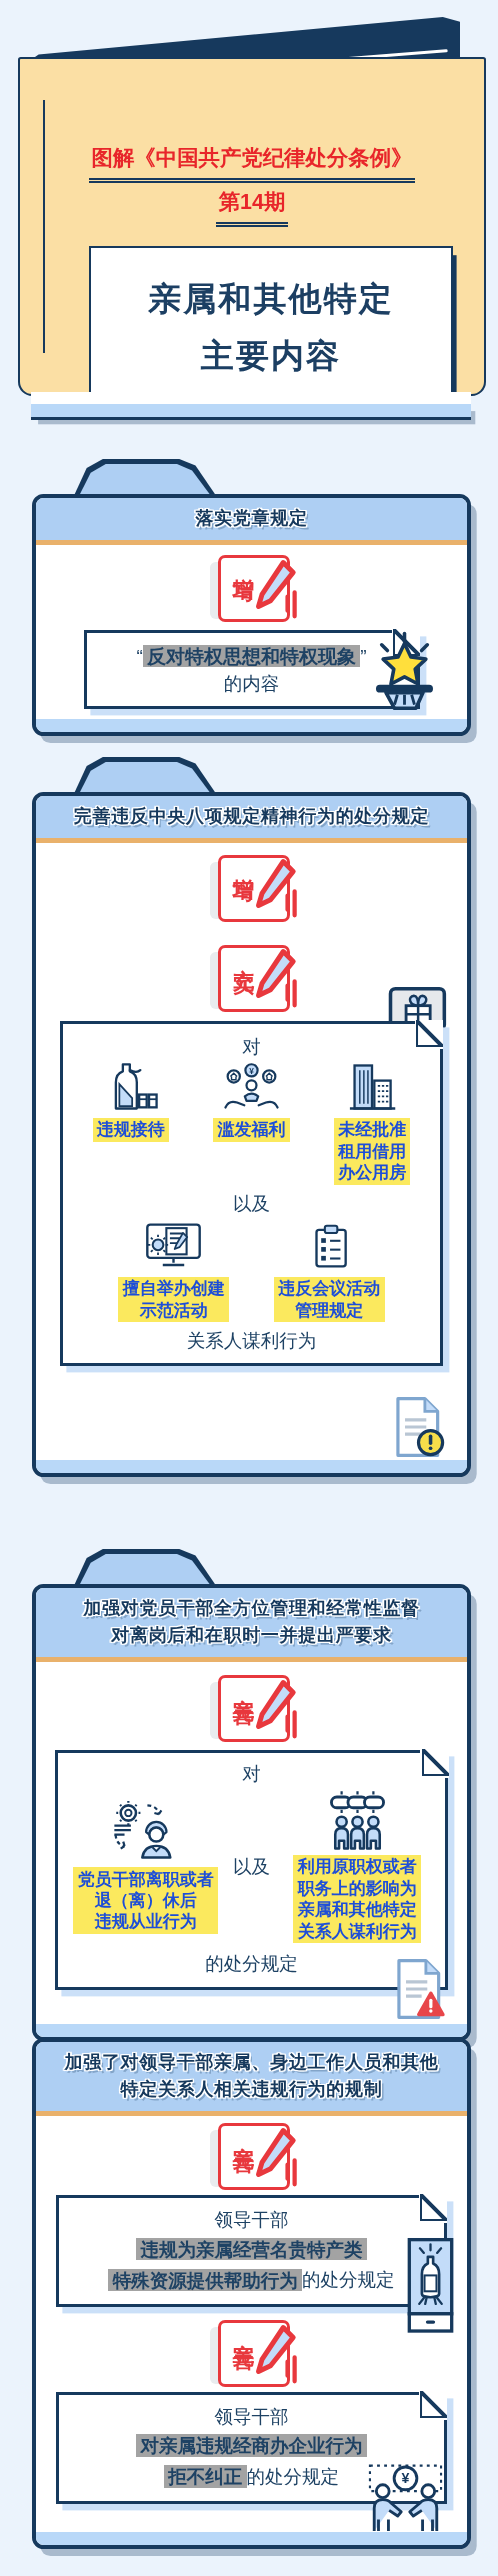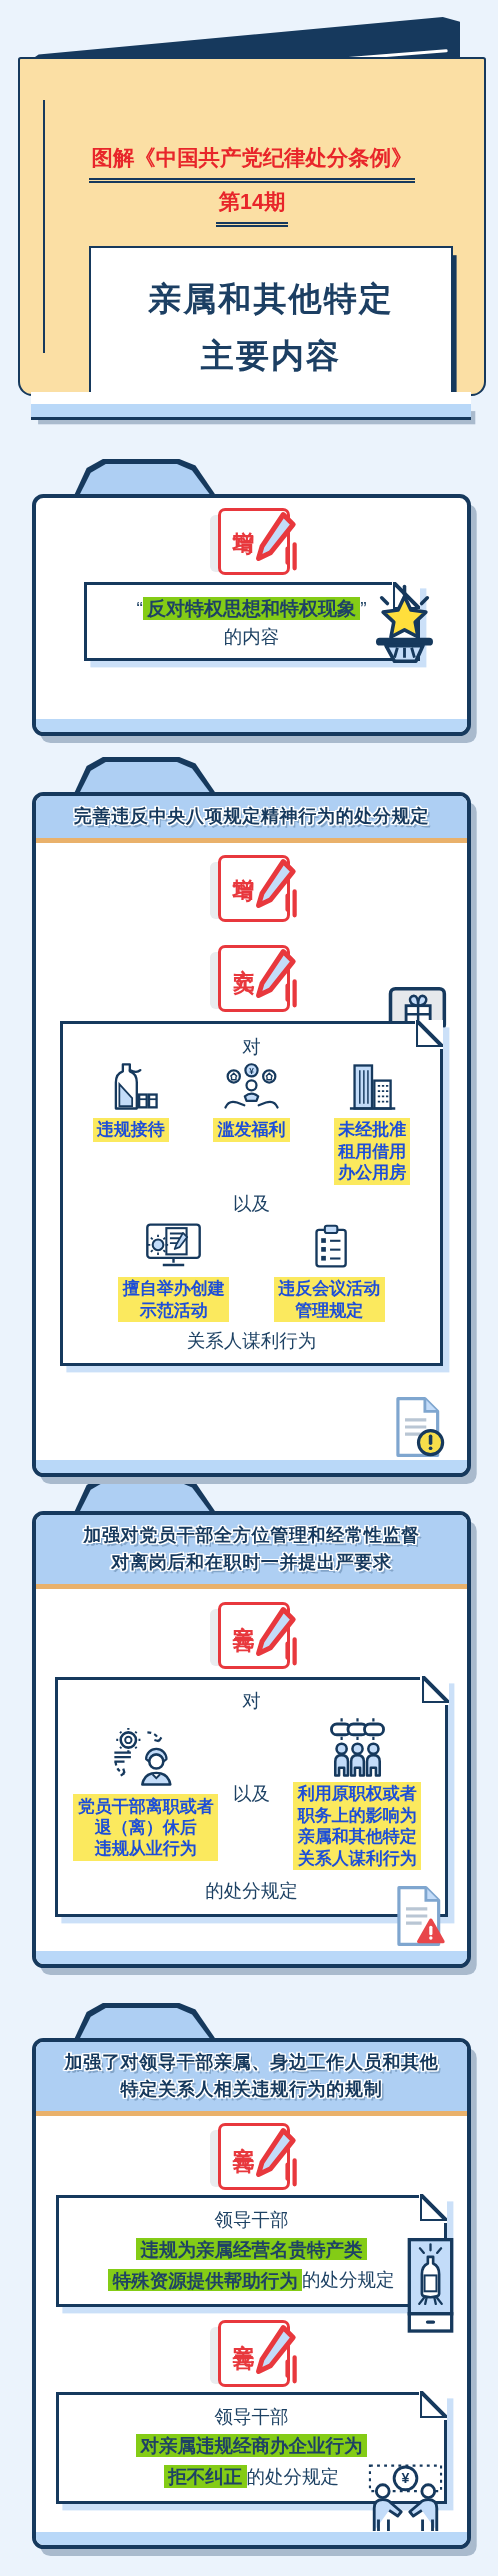--- a/index.html
+++ b/index.html
@@ -48,21 +48,21 @@
   .stamp .wd{position:absolute;left:37px;top:7.1px;writing-mode:vertical-rl;text-orientation:upright;
     color:#E8383D;font-size:21.4px;font-weight:800;line-height:1;letter-spacing:2.8px;}
   .stamp svg{position:absolute;right:10px;top:-1.4px;}
 
   
   .paper{position:relative;background:#fff;border:3.6px solid #16395D;box-shadow:6.4px 6.4px 0 #CBE0F8;}
   .corner-cut{position:absolute;top:-3.6px;right:-3.6px;width:28.5px;height:28.5px;background:#fff;}
   .fold{position:absolute;top:-3.6px;right:-3.6px;width:27px;height:27px;}
   .ctr{text-align:center;}
   .txt{font-size:18.5px;line-height:28.5px;color:#1E4264;}
-  .hl{background:#84cc16;font-weight:800;padding:0.7px 4.3px;}
+  .hl{background:#a3a3a3;font-weight:800;padding:0.7px 4.3px;}
   .lbl{white-space:pre-line;font-size:17px;line-height:21.4px;font-weight:800;color:#1d4ed8;
        background:#FBE95E;display:inline-block;padding:1.4px 4.3px;text-align:center;}
   .iconrow{display:flex;justify-content:space-around;align-items:flex-start;}
   .icol{display:flex;flex-direction:column;align-items:center;flex:1;}
   .conn{font-size:18.5px;color:#1E4264;line-height:26px;}
 </style>
 </head>
 <body>
 
 <div class="abs book-cover">
@@ -79,20 +79,23 @@
 </div>
 <div class="abs pages-white"></div>
 <div class="abs pages-blue"></div>
 
 <div class="abs folder" style="top:459px;">
   <div class="tab">
       <div class="t-out"></div>
       <div class="t-in"></div>
     </div>
   <div class="fbody" style="height:234px;">
+    <div class="band">
+      <div class="bt">落实党章规定</div>
+    </div>
     <div class="fcontent">
       <div class="stamp" style="margin-top:10px;">
         <div class="sh"></div>
           <div class="bx"></div>
         <div class="wd">增写</div>
         <svg width="47" height="68" viewBox="0 0 66 96">
           <path d="M44 12 L58 26 L26 66 L9 74 L14 57 Z" fill="#C3DCF9" stroke="#E8383D" stroke-width="7" stroke-linejoin="round"></path>
           <path d="M50 60 V80 M60 54 V88" stroke="#E8383D" stroke-width="6" stroke-linecap="round"></path>
         </svg>
       </div>
@@ -243,21 +246,21 @@
         <path d="M24 36 h30 M24 46 h30 M24 56 h22" stroke="#B9C6D4" stroke-width="4.5"></path>
         <circle cx="60" cy="68" r="17" fill="#F7DE4A" stroke="#16395D" stroke-width="4.5"></circle>
         <path d="M60 59 v10" stroke="#16395D" stroke-width="5" stroke-linecap="round"></path>
         <circle cx="60" cy="76" r="2.6" fill="#16395D"></circle>
       </svg>
     </div>
     <div class="strip"></div>
   </div>
 </div>
 
-<div class="abs folder" style="top:1476px;">
+<div class="abs folder" style="top:1549px;">
   <div class="tab">
       <div class="t-out"></div>
       <div class="t-in"></div>
     </div>
   <div class="fbody" style="height:449px;">
     <div class="band">
       <div class="bt">加强对党员干部全方位管理和经常性监督</div>
       <div class="bt">对离岗后和在职时一并提出严要求</div>
     </div>
     <div class="fcontent">

